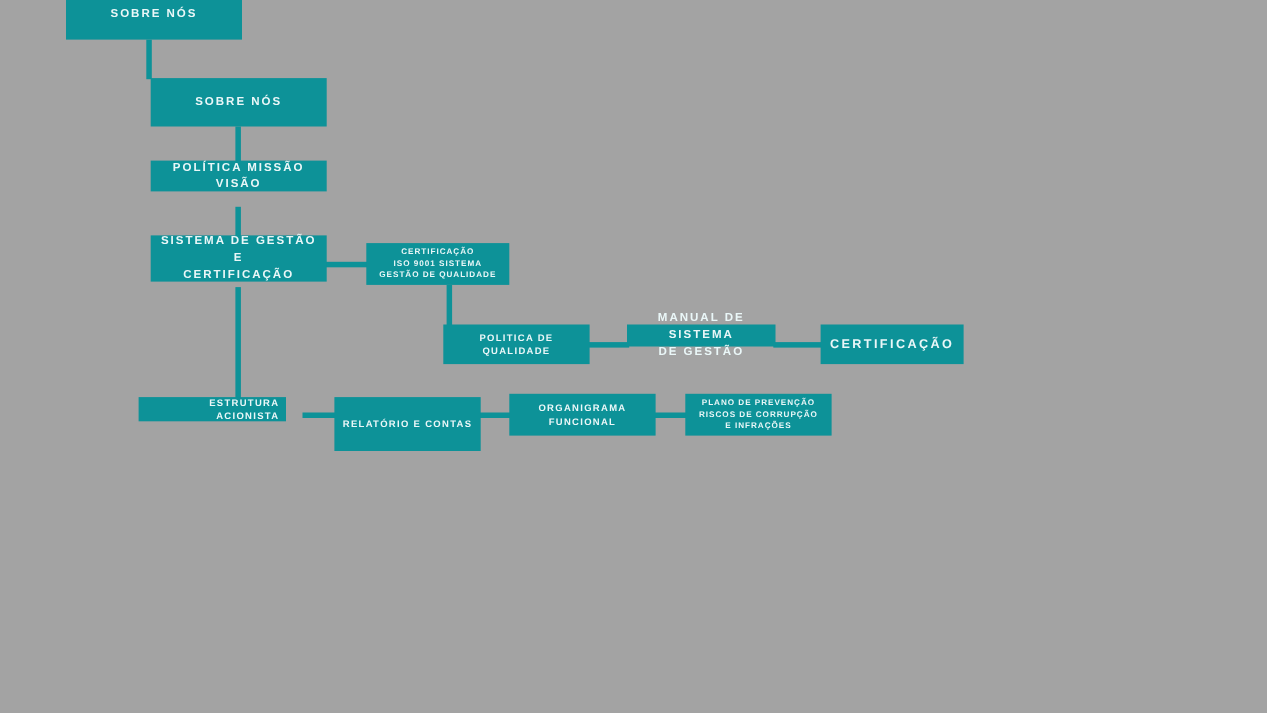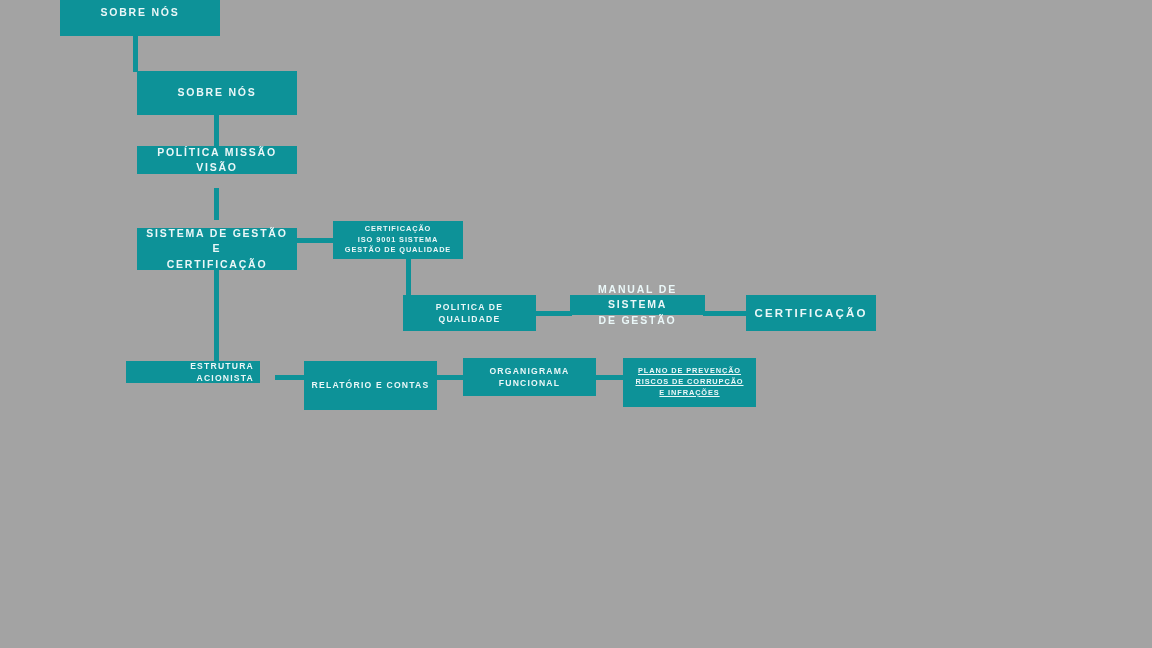--- a/index.html
+++ b/index.html
@@ -85,21 +85,21 @@
 
   <div class="node t-md" style="left:137px; top:71px; width:160px; height:44px;">
     <span class="lbl">SOBRE NÓS</span>
   </div>
 
   <div class="node t-md" style="left:137px; top:146px; width:160px; height:28px;">
     <span class="lbl">POLÍTICA MISSÃO
 VISÃO</span>
   </div>
 
-  <div class="node t-md" style="left:137px; top:228px; width:160px; height:42px;">
+  <div class="node t-md" style="left:137px; top:214px; width:160px; height:42px;">
     <span class="lbl">SISTEMA DE GESTÃO E
 CERTIFICAÇÃO</span>
   </div>
 
   <div class="node t-xs" style="left:333px; top:221px; width:130px; height:38px;">
     <span class="lbl">CERTIFICAÇÃO
 ISO 9001 SISTEMA
 GESTÃO DE QUALIDADE</span>
   </div>
 
@@ -122,19 +122,19 @@
 
   <div class="node t-sm" style="left:304px; top:361px; width:133px; height:49px;">
     <span class="lbl">RELATÓRIO E CONTAS</span>
   </div>
 
   <div class="node t-sm" style="left:463px; top:358px; width:133px; height:38px;">
     <span class="lbl">ORGANIGRAMA
 FUNCIONAL</span>
   </div>
 
-  <div class="node t-xs" style="left:623px; top:358px; width:133px; height:49px;text-decoration:underline;">
+  <div class="node t-xs" style="left:623px; top:358px; width:133px; height:38px;">
     <span class="lbl">PLANO DE PREVENÇÃO
 RISCOS DE CORRUPÇÃO
 E INFRAÇÕES</span>
   </div>
 
 </div>
 
 </body></html>

